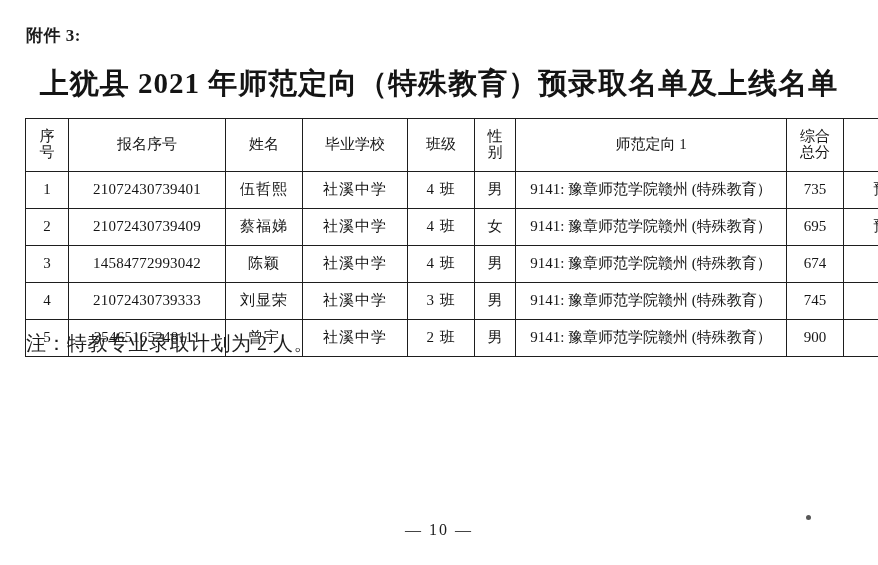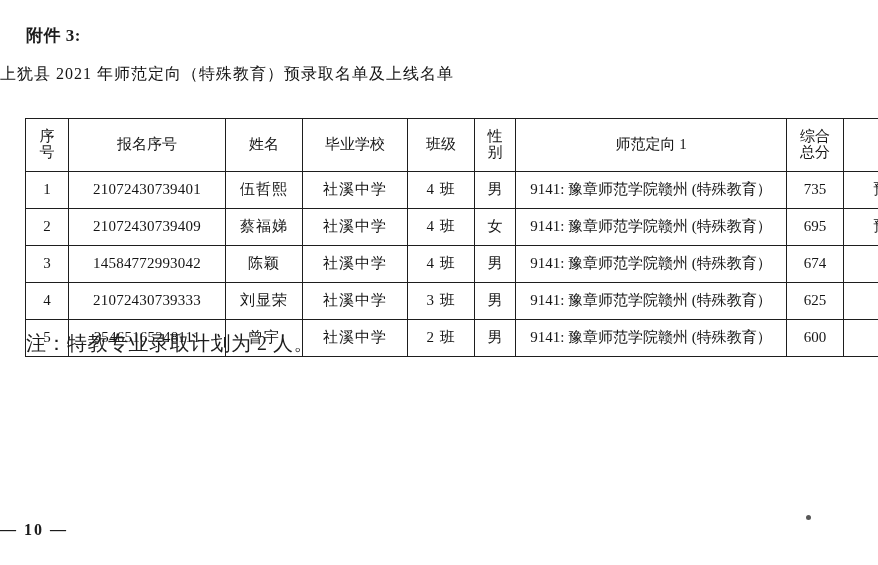--- a/index.html
+++ b/index.html
@@ -28,22 +28,23 @@
     font-size: 17px;
     font-weight: bold;
     letter-spacing: 0.5px;
     color: #1c1c1c;
   }
   .doc-title {
     position: absolute;
     left: 0;
     right: 0;
     top: 64px;
-    font-size: 16px;
-    font-weight: normal;
+    text-align: center;
+    font-size: 29px;
+    font-weight: bold;
     letter-spacing: 1px;
     color: #141414;
   }
   .table-wrap {
     position: absolute;
     left: 25px;
     top: 118px;
     width: 828px;
   }
   table.roster {
@@ -100,25 +101,24 @@
     top: 330px;
     font-size: 20px;
     color: #1c1c1c;
     letter-spacing: 0.5px;
   }
   .page-number {
     position: absolute;
     left: 0;
     right: 0;
     bottom: 26px;
-    text-align: left;
+    text-align: center;
     font-size: 16px;
     color: #1c1c1c;
     letter-spacing: 2px;
-    font-weight: bold;
   }
   .speck {
     position: absolute;
     left: 806px;
     top: 515px;
     width: 5px;
     height: 5px;
     background: #3a3a3a;
     border-radius: 50%;
     opacity: 0.85;
@@ -192,32 +192,32 @@
           <td class="col-remark"></td>
         </tr>
         <tr>
           <td class="col-seq">4</td>
           <td class="col-reg">21072430739333</td>
           <td class="col-name">刘显荣</td>
           <td class="col-school">社溪中学</td>
           <td class="col-class">3 班</td>
           <td class="col-gender">男</td>
           <td class="col-major">9141: 豫章师范学院赣州 (特殊教育）</td>
-          <td class="col-score">625</td>
+          <td class="col-score">745</td>
           <td class="col-remark"></td>
         </tr>
         <tr>
           <td class="col-seq">5</td>
           <td class="col-reg">35465165248111</td>
           <td class="col-name">曾宇</td>
           <td class="col-school">社溪中学</td>
           <td class="col-class">2 班</td>
           <td class="col-gender">男</td>
           <td class="col-major">9141: 豫章师范学院赣州 (特殊教育）</td>
-          <td class="col-score">600</td>
+          <td class="col-score">900</td>
           <td class="col-remark"></td>
         </tr>
       </tbody>
     </table>
   </div>
 
   <div class="note">注：特教专业录取计划为 2 人。</div>
 
   <div class="speck"></div>
 

